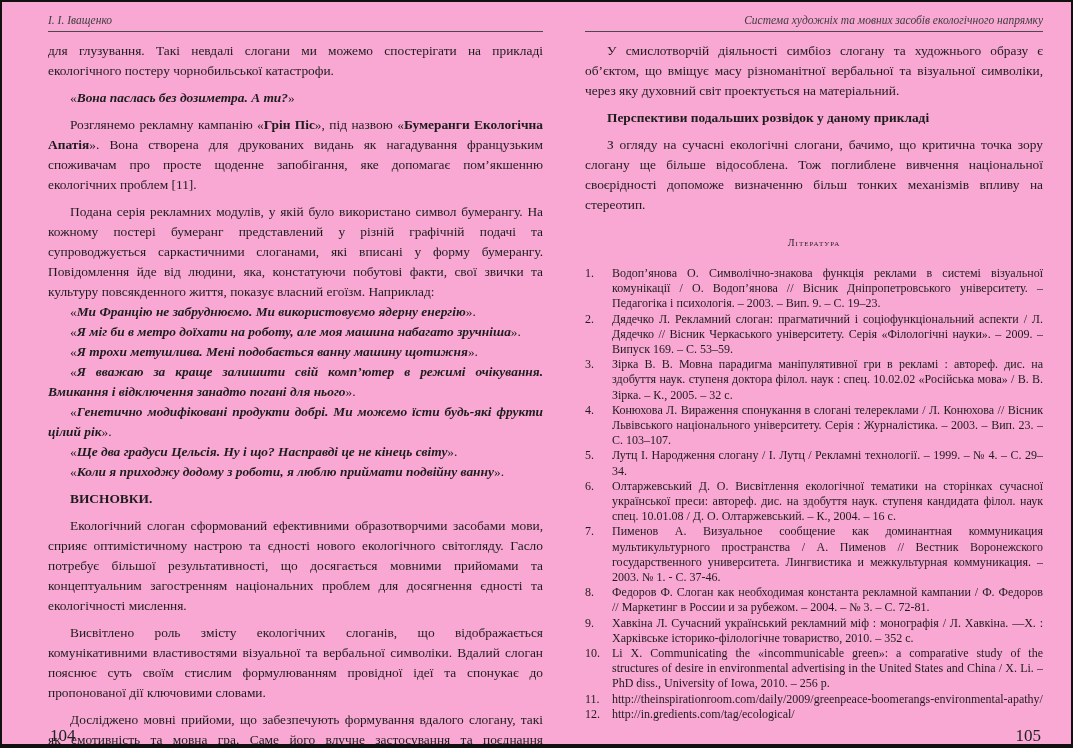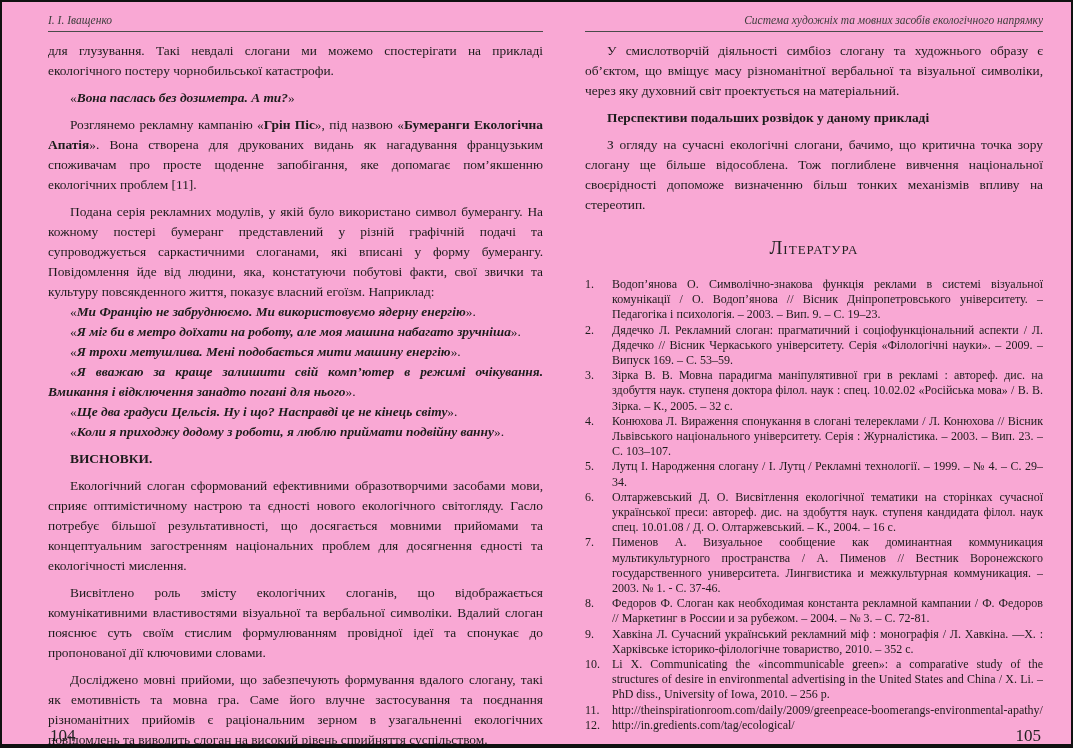--- a/index.html
+++ b/index.html
@@ -51,21 +51,21 @@
   p.para.indent { text-indent: 22px; }
   p.para.spaced { margin-top: 7px; }
   p.para.heading { text-align: left; }
 
   .lit-heading {
     margin-top: 22px;
     margin-bottom: 18px;
     text-align: center;
     font-variant: small-caps;
     letter-spacing: 1px;
-    font-size: 19px;
+    font-size: 10px;
     color: #222;
   }
   .ref-list {
     font-size: 12px;
     line-height: 15.2px;
   }
   .ref {
     display: flex;
     align-items: flex-start;
   }
@@ -96,22 +96,23 @@
 
   <div class="page page-left">
     <div class="running-head rh-left">І. І. Іващенко</div>
     <div class="page-body" id="left-body">
         <p class="para"><span>для глузування. Такі невдалі слогани ми можемо спостерігати на прикладі екологічного постеру чорнобильської катастрофи.</span></p>
         <p class="para indent spaced"><span>«</span><span style="font-weight: bold; font-style: italic;">Вона паслась без дозиметра. А ти?</span><span>»</span></p>
         <p class="para indent spaced"><span>Розглянемо рекламну кампанію «</span><span style="font-weight: bold;">Грін Піс</span><span>», під назвою «</span><span style="font-weight: bold;">Бумеранги Екологічна Апатія</span><span>». Вона створена для друкованих видань як нагадування французьким споживачам про просте щоденне запобігання, яке допомагає пом’якшенню екологічних проблем [11].</span></p>
         <p class="para indent spaced"><span>Подана серія рекламних модулів, у якій було використано символ бумерангу. На кожному постері бумеранг представлений у різній графічній подачі та супроводжується саркастичними слоганами, які вписані у форму бумерангу. Повідомлення йде від людини, яка, констатуючи побутові факти, свої звички та культуру повсякденного життя, показує власний егоїзм. Наприклад:</span></p>
         <p class="para indent"><span>«</span><span style="font-weight: bold; font-style: italic;">Ми Францію не забруднюємо. Ми використовуємо ядерну енергію</span><span>».</span></p>
         <p class="para indent"><span>«</span><span style="font-weight: bold; font-style: italic;">Я міг би в метро доїхати на роботу, але моя машина набагато зручніша</span><span>».</span></p>
-        <p class="para indent"><span>«</span><span style="font-weight: bold; font-style: italic;">Я трохи метушлива. Мені подобається мити машину енергію</span><span>».</span></p>
+        <p class="para indent"><span>«</span><span style="font-weight: bold; font-style: italic;">Я трохи метушлива. Мені подобається ванну машину щотижня</span><span>».</span></p>
         <p class="para indent"><span>«</span><span style="font-weight: bold; font-style: italic;">Я вважаю за краще залишити свій комп’ютер в режимі очікування. Вмикання і відключення занадто погані для нього</span><span>».</span></p>
+        <p class="para indent"><span>«</span><span style="font-weight: bold; font-style: italic;">Генетично модифіковані продукти добрі. Ми можемо їсти будь-які фрукти цілий рік</span><span>».</span></p>
         <p class="para indent"><span>«</span><span style="font-weight: bold; font-style: italic;">Ще два градуси Цельсія. Ну і що? Насправді це не кінець світу</span><span>».</span></p>
         <p class="para indent"><span>«</span><span style="font-weight: bold; font-style: italic;">Коли я приходжу додому з роботи, я люблю приймати подвійну ванну</span><span>».</span></p>
         <p class="para indent spaced heading"><span style="font-weight: bold;">ВИСНОВКИ.</span></p>
         <p class="para indent spaced"><span>Екологічний слоган сформований ефективними образотворчими засобами мови, сприяє оптимістичному настрою та єдності нового екологічного світогляду. Гасло потребує більшої результативності, що досягається мовними прийомами та концептуальним загостренням національних проблем для досягнення єдності та екологічності мислення.</span></p>
         <p class="para indent spaced"><span>Висвітлено роль змісту екологічних слоганів, що відображається комунікативними властивостями візуальної та вербальної символіки. Вдалий слоган пояснює суть своїм стислим формулюванням провідної ідеї та спонукає до пропонованої дії ключовими словами.</span></p>
         <p class="para indent spaced"><span>Досліджено мовні прийоми, що забезпечують формування вдалого слогану, такі як емотивність та мовна гра. Саме його влучне застосування та поєднання різноманітних прийомів є раціональним зерном в узагальненні екологічних повідомлень та виводить слоган на високий рівень сприйняття суспільством.</span></p>
       </div>
     <div class="page-number pn-left">104</div>
   </div>
 

